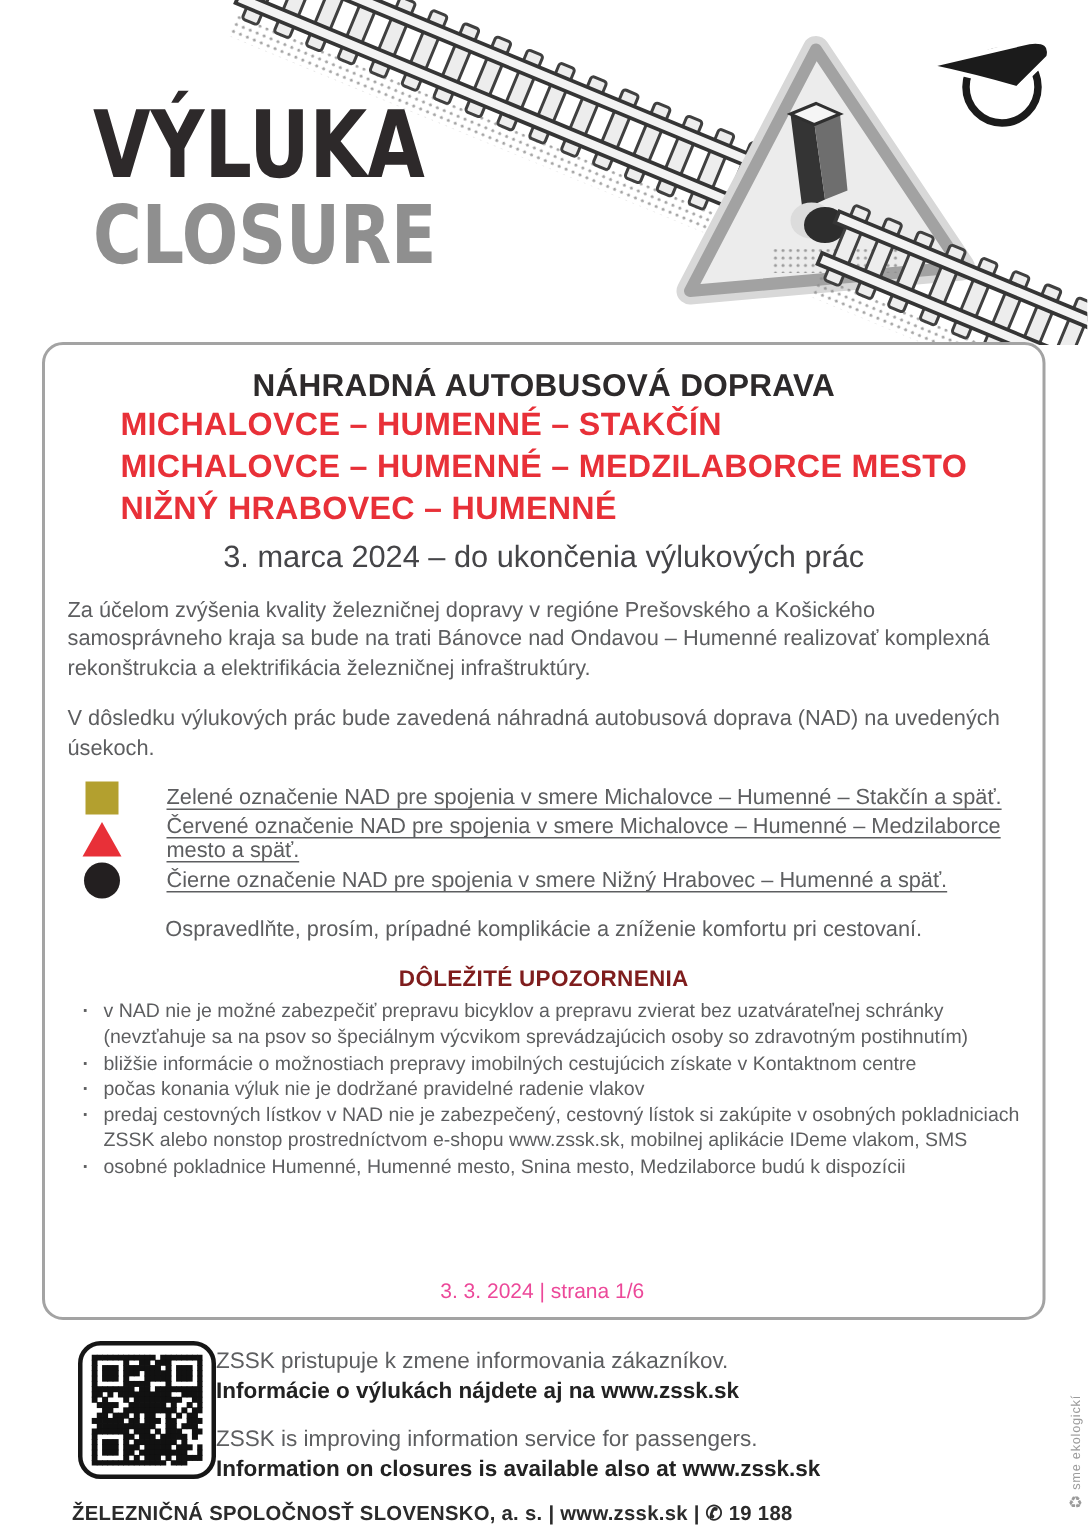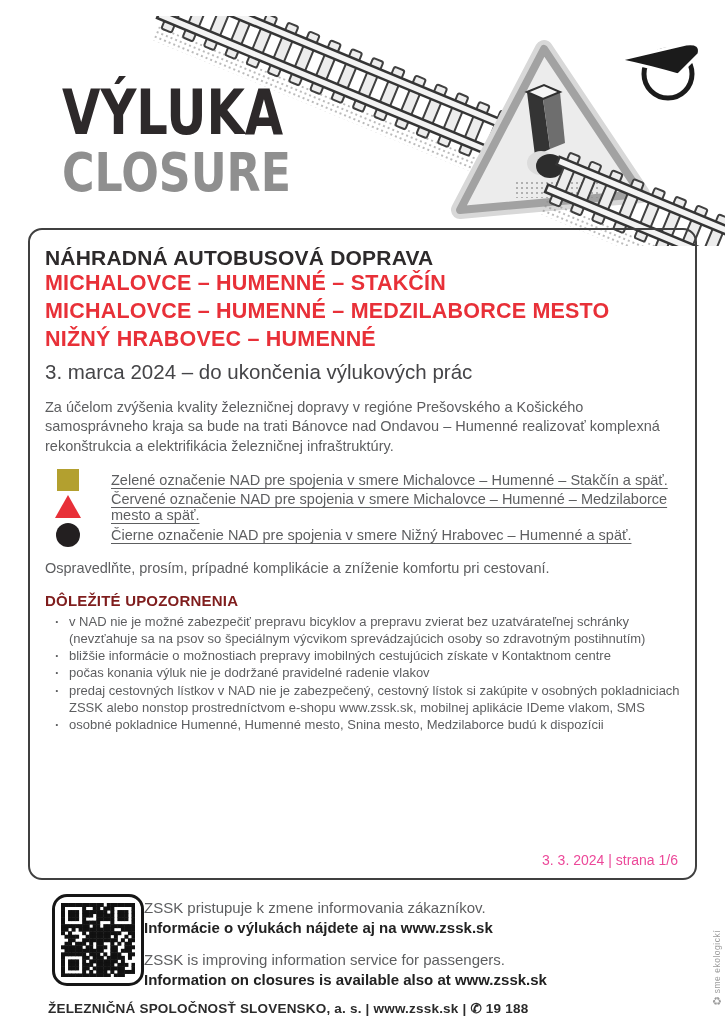--- a/index.html
+++ b/index.html
@@ -1,31 +1,31 @@
 <!DOCTYPE html>
 <html style="--red: #e83038;"><head>
 <meta charset="utf-8">
 <style>
   html,body{margin:0;padding:0;background:#fff;}
   .page{position:relative;width:725px;height:1024px;background:#fff;overflow:hidden;
         font-family:"Liberation Sans",sans-serif;color:#2d2a2b;}
 
   
-  .header{position:absolute;left:0;top:16px;width:725px;height:230px;}
+  .header{position:absolute;left:0;top:0;width:725px;height:230px;}
   .header svg{position:absolute;left:0;top:0;}
   .titles{position:absolute;left:62px;top:66px;line-height:1;}
   .title-sk{font-family:"DejaVu Sans",sans-serif;font-weight:bold;font-size:62px;
             color:#2d292a;transform:scaleX(.8);transform-origin:left;letter-spacing:0;}
   .title-en{font-family:"DejaVu Sans",sans-serif;font-weight:bold;font-size:54px;
             color:#8f8f8f;transform:scaleX(.82);transform-origin:left;margin-top:2px;}
 
   
   .card{position:absolute;left:28px;top:228px;width:669px;height:652px;box-sizing:border-box;
-        border:2px solid #404040;border-radius:14px;padding:15px 15px 10px 15px;
-        display:flex;flex-direction:column;}
+        border:2px solid #a3a3a3;border-radius:14px;padding:15px 15px 10px 15px;
+        display:flex;flex-direction:column;align-items:center;}
   .h1{font-weight:bold;font-size:21px;letter-spacing:.2px;color:#2d2a2b;line-height:1.2;}
   .route-line{font-weight:bold;font-size:21.5px;line-height:1.3;color:var(--red);letter-spacing:.2px;}
   .validity{font-size:20.5px;color:#454548;margin-top:5px;line-height:1.25;}
   .body-p{font-size:14.5px;line-height:1.36;color:#5d5e60;margin:0;}
   .p1{margin-top:13px;}
   .p2{margin-top:13px;}
   .legend{margin-top:12px;display:flex;flex-direction:column;gap:0;padding-left:8px;}
   .lrow{display:flex;align-items:center;}
   .lmark{width:30px;display:flex;justify-content:center;flex:0 0 30px;}
   .sq{width:22px;height:22px;}
@@ -131,20 +131,21 @@
   <main class="card">
     <div class="h1">NÁHRADNÁ AUTOBUSOVÁ DOPRAVA</div>
     <div id="routes-list">
         <div class="route-line">MICHALOVCE – HUMENNÉ – STAKČÍN</div>
         <div class="route-line">MICHALOVCE – HUMENNÉ – MEDZILABORCE MESTO</div>
         <div class="route-line">NIŽNÝ HRABOVEC – HUMENNÉ</div>
       </div>
     <div class="validity">3. marca 2024 – do ukončenia výlukových prác</div>
 
     <p class="body-p p1">Za účelom zvýšenia kvality železničnej dopravy v regióne Prešovského a Košického samosprávneho kraja sa bude na trati Bánovce nad Ondavou – Humenné realizovať komplexná rekonštrukcia a elektrifikácia železničnej infraštruktúry.</p>
+    <p class="body-p p2">V dôsledku výlukových prác bude zavedená náhradná autobusová doprava (NAD) na uvedených úsekoch.</p>
 
     <div id="legend-list" class="legend">
         <div class="lrow">
           <span class="lmark">
             <span class="sq" style="background: rgb(179, 160, 47);"></span>
           </span>
           <span class="ltext">Zelené označenie NAD pre spojenia v smere Michalovce – Humenné – Stakčín a späť.</span>
         </div>
         <div class="lrow">
           <span class="lmark">

